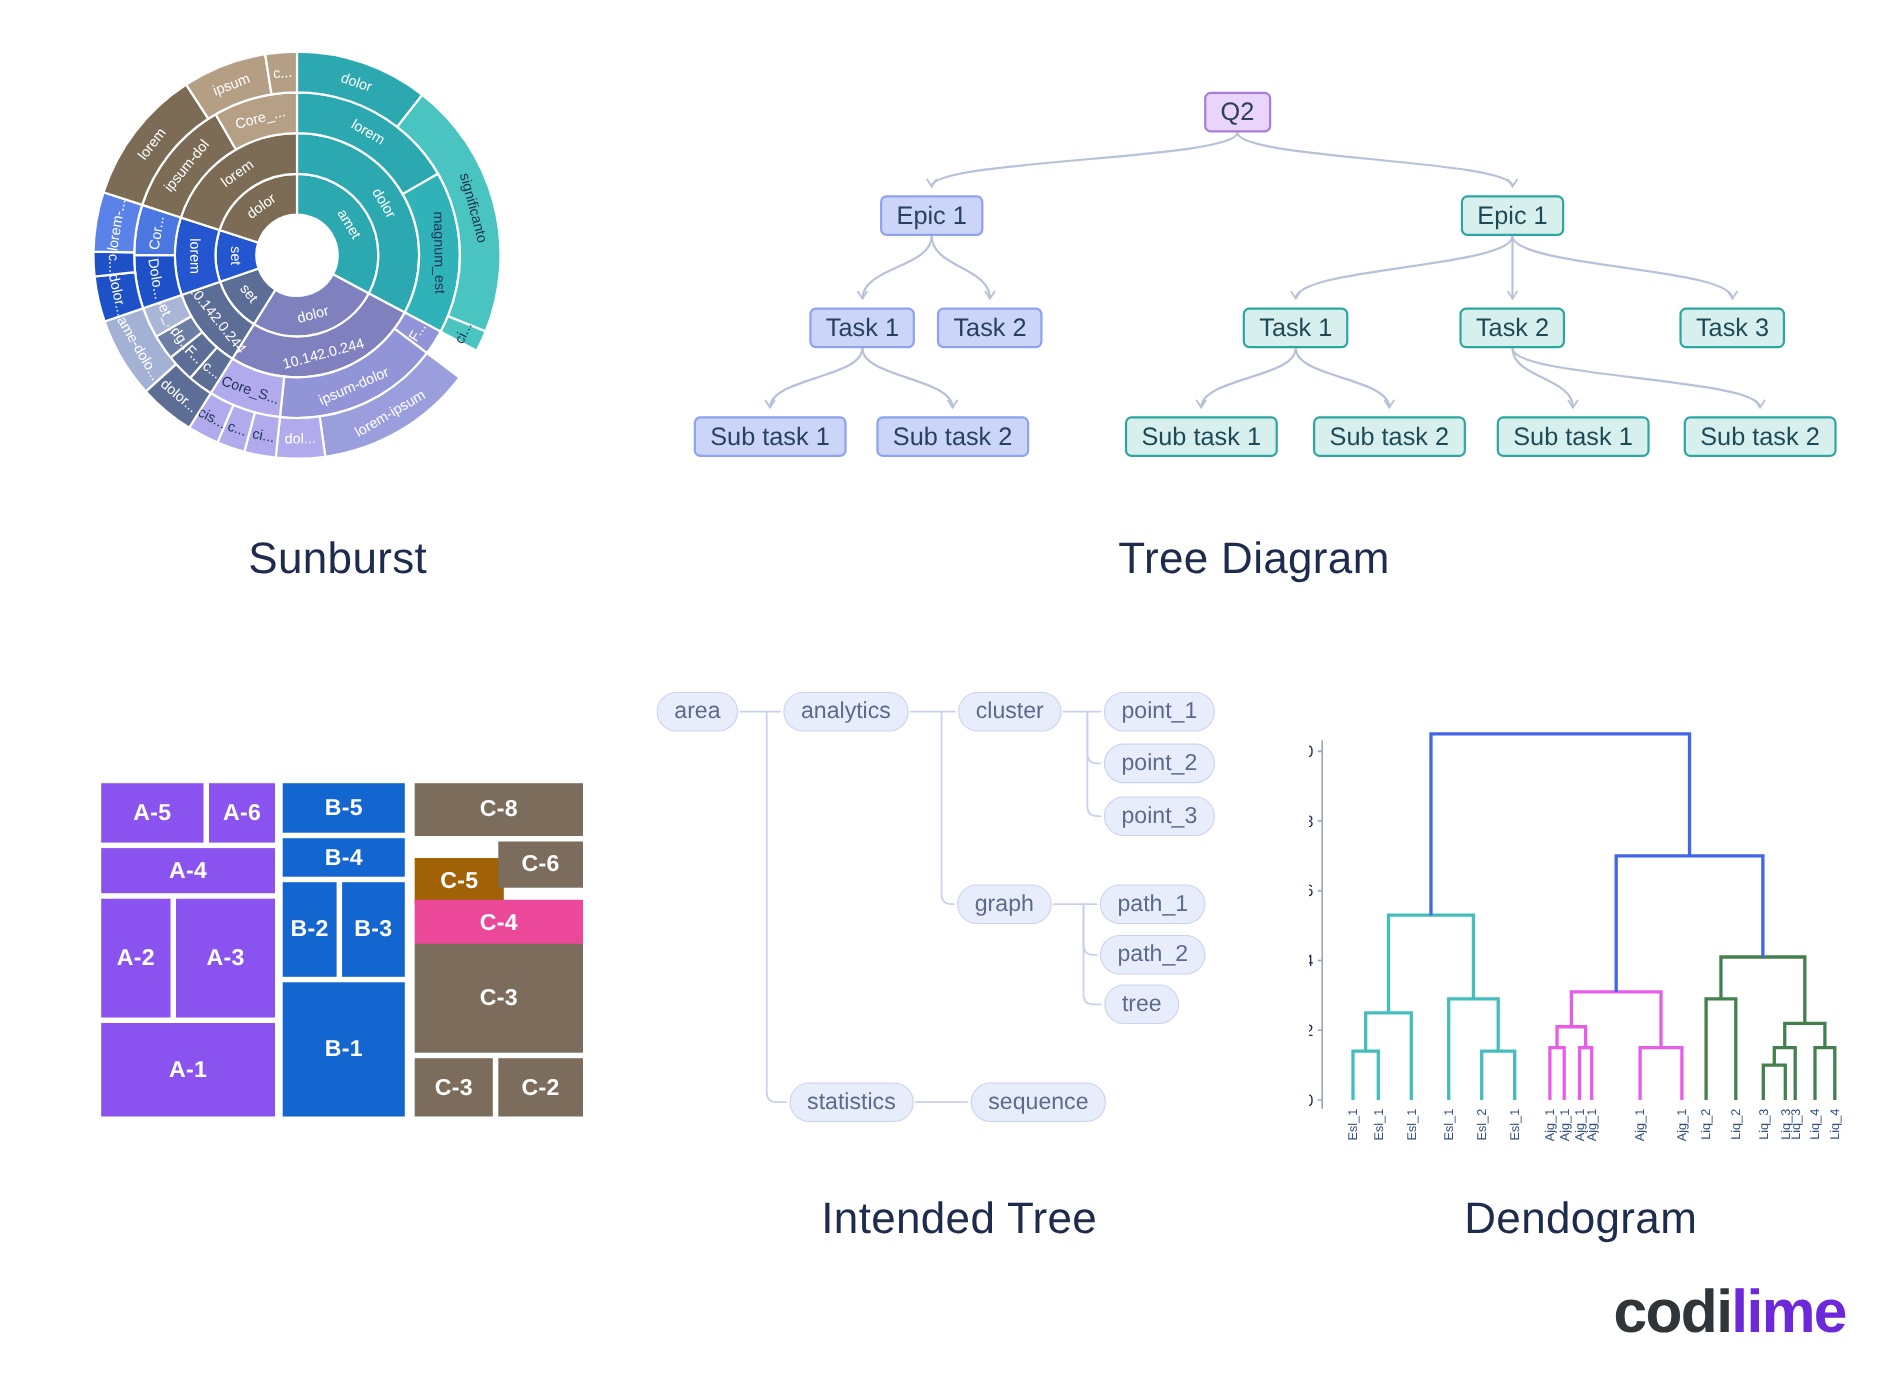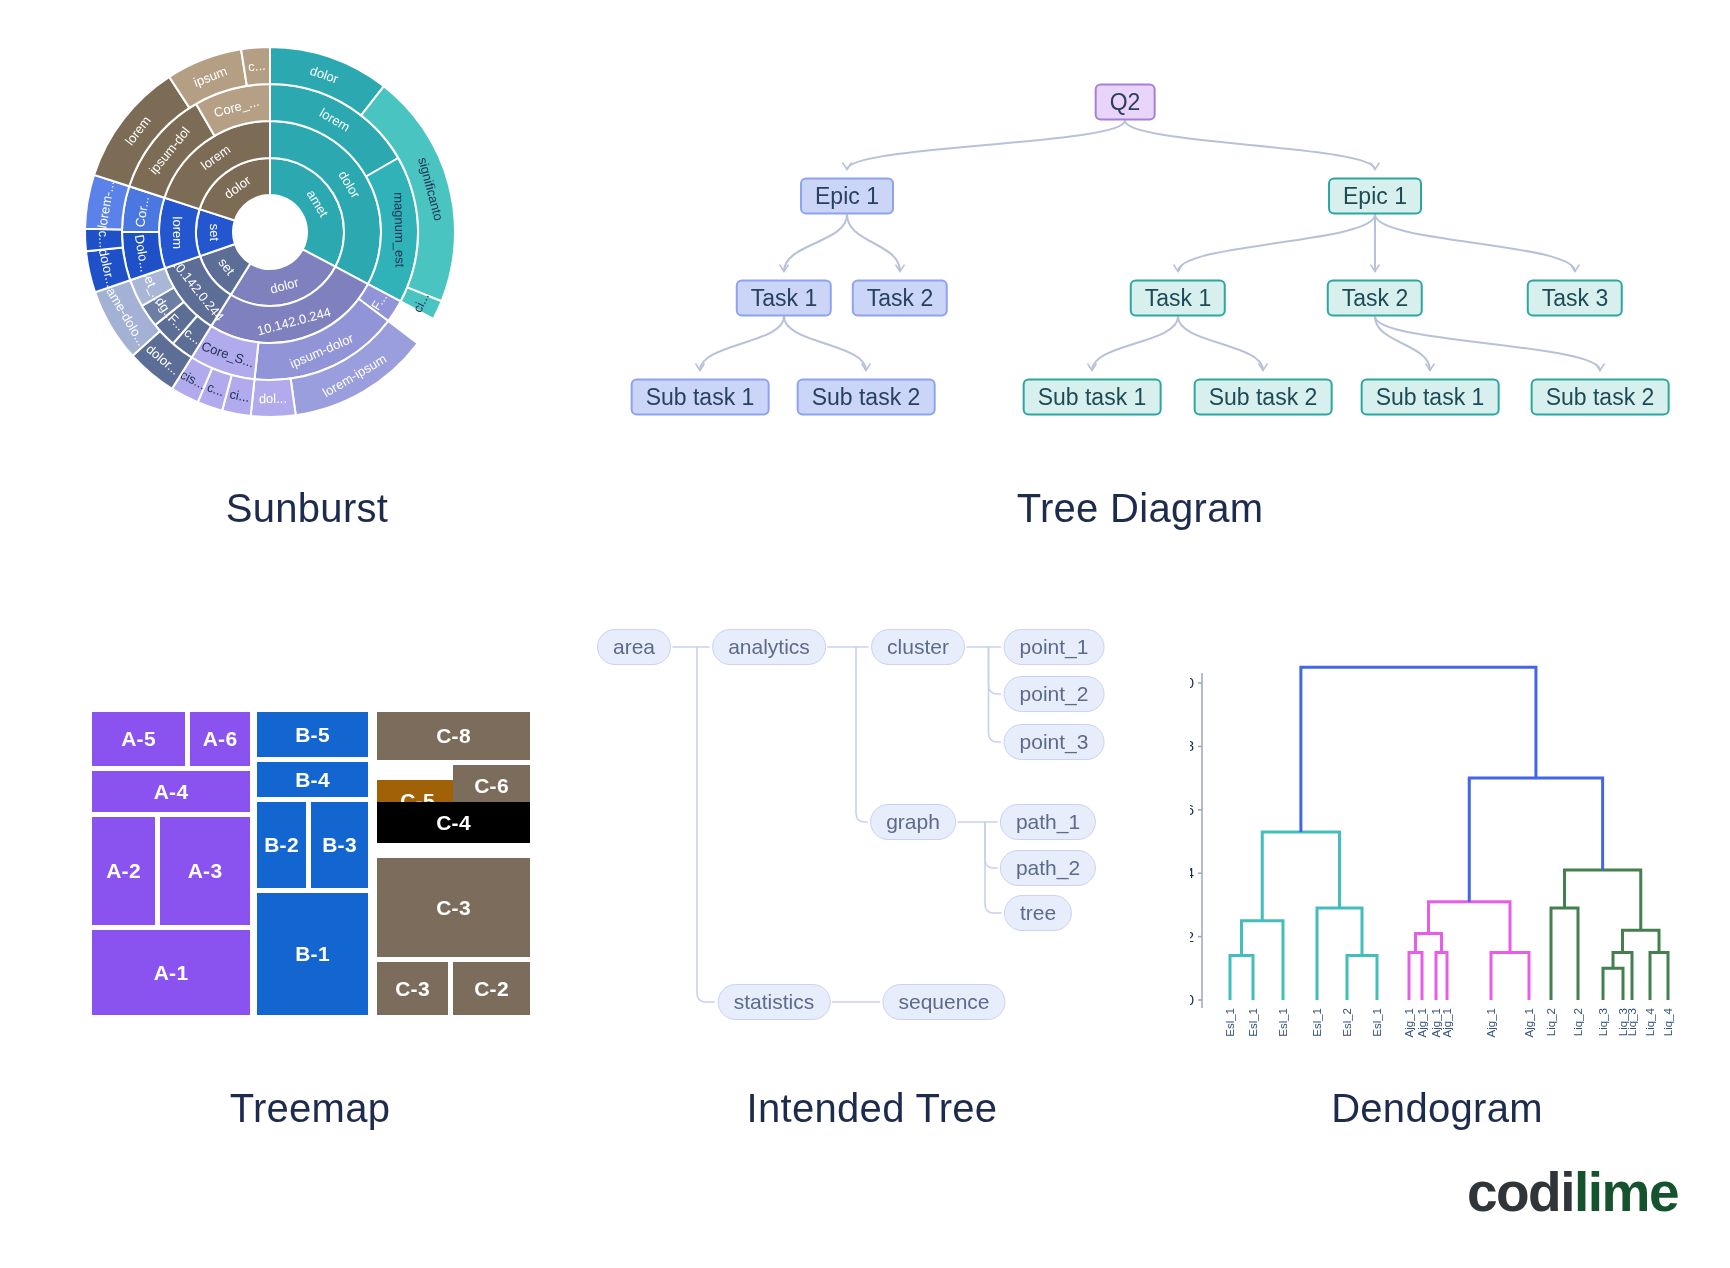--- a/index.html
+++ b/index.html
@@ -156,26 +156,25 @@
       <div class="tmcell" style="left: 72px; top: 107px; width: 90px; height: 108px; background: rgb(138, 83, 240);">A-3</div>
       <div class="tmcell" style="left: 4px; top: 220px; width: 158px; height: 85px; background: rgb(138, 83, 240);">A-1</div>
       <div class="tmcell" style="left: 169px; top: 2px; width: 111px; height: 45px; background: rgb(19, 101, 207);">B-5</div>
       <div class="tmcell" style="left: 169px; top: 52px; width: 111px; height: 35px; background: rgb(19, 101, 207);">B-4</div>
       <div class="tmcell" style="left: 169px; top: 92px; width: 49px; height: 86px; background: rgb(19, 101, 207);">B-2</div>
       <div class="tmcell" style="left: 223px; top: 92px; width: 57px; height: 86px; background: rgb(19, 101, 207);">B-3</div>
       <div class="tmcell" style="left: 169px; top: 183px; width: 111px; height: 122px; background: rgb(19, 101, 207);">B-1</div>
       <div class="tmcell" style="left: 289px; top: 2px; width: 153px; height: 48px; background: rgb(123, 108, 91);">C-8</div>
       <div class="tmcell" style="left: 289px; top: 70px; width: 81px; height: 42px; background: #a16207;">C-5</div>
       <div class="tmcell" style="left: 365px; top: 55px; width: 77px; height: 42px; background: rgb(123, 108, 91);">C-6</div>
-      <div class="tmcell" style="left: 289px; top: 92px; width: 153px; height: 41px; background: #000000;">C-4</div>
+      <div class="tmcell" style="left: 289px; top: 108px; width: 153px; height: 41px; background: #ec4899;">C-4</div>
       <div class="tmcell" style="left: 289px; top: 148px; width: 153px; height: 99px; background: rgb(123, 108, 91);">C-3</div>
       <div class="tmcell" style="left: 289px; top: 252px; width: 71px; height: 53px; background: rgb(123, 108, 91);">C-3</div>
       <div class="tmcell" style="left: 365px; top: 252px; width: 77px; height: 53px; background: rgb(123, 108, 91);">C-2</div>
     </div>
-  <div class="chart-title" id="title-treemap">Treemap</div>
 
   <div id="indented-chart">
       <svg width="480" height="410">
         <path d="M 83 22 L 119 22" fill="none" stroke="#C8D1EF" stroke-width="1.6" stroke-linecap="round"></path>
         <path d="M 107 22 L 107 368 Q 107 377 116 377 L 124.5 377" fill="none" stroke="#C8D1EF" stroke-width="1.6" stroke-linecap="round"></path>
         <path d="M 238 22 L 278 22" fill="none" stroke="#C8D1EF" stroke-width="1.6" stroke-linecap="round"></path>
         <path d="M 266 22 L 266 188 Q 266 197 275 197 L 277 197" fill="none" stroke="#C8D1EF" stroke-width="1.6" stroke-linecap="round"></path>
         <path d="M 377 22 L 410.5 22" fill="none" stroke="#C8D1EF" stroke-width="1.6" stroke-linecap="round"></path>
         <path d="M 398.5 22 L 398.5 60 Q 398.5 69 407.5 69 L 410.5 69" fill="none" stroke="#C8D1EF" stroke-width="1.6" stroke-linecap="round"></path>
         <path d="M 398.5 22 L 398.5 108 Q 398.5 117 407.5 117 L 410.5 117" fill="none" stroke="#C8D1EF" stroke-width="1.6" stroke-linecap="round"></path>
@@ -246,15 +245,15 @@
       <path d="M 413 345 L 413 313.3 L 433 313.3 L 433 345" fill="none" stroke="#44804E" stroke-width="3"></path>
       <path d="M 423 313.3 L 423 297.4 L 442 297.4 L 442 345" fill="none" stroke="#44804E" stroke-width="3"></path>
       <path d="M 460 345 L 460 297.4 L 478 297.4 L 478 345" fill="none" stroke="#44804E" stroke-width="3"></path>
       <path d="M 432.5 297.45 L 432.5 275.3 L 469 275.3 L 469 297.45" fill="none" stroke="#44804E" stroke-width="3"></path>
       <path d="M 374.5 253.07 L 374.5 215.0 L 450.75 215.0 L 450.75 275.26" fill="none" stroke="#44804E" stroke-width="3"></path>
       <path d="M 279.25 246.73000000000002 L 279.25 123.1 L 412.625 123.1 L 412.625 215.03" fill="none" stroke="#4365E8" stroke-width="3"></path>
       <path d="M 110.875 176.99 L 110.875 12.2 L 345.9375 12.2 L 345.9375 123.1" fill="none" stroke="#4365E8" stroke-width="3"></path>
     </svg>
   <div class="chart-title" id="title-dendro">Dendogram</div>
 
-  <div id="logo"><span style="color: rgb(47, 53, 57);">codi</span><span style="color: #14532d;">lime</span></div>
+  <div id="logo"><span style="color: rgb(47, 53, 57);">codi</span><span style="color: #6d28d9;">lime</span></div>
 
 </div>
 
 </body></html>

